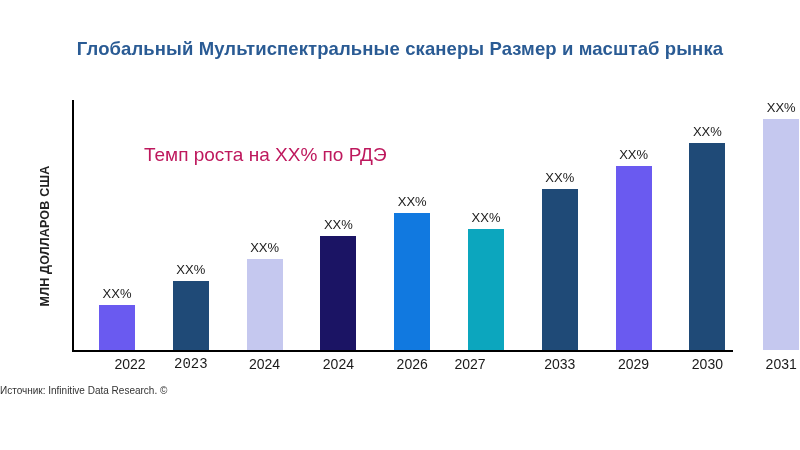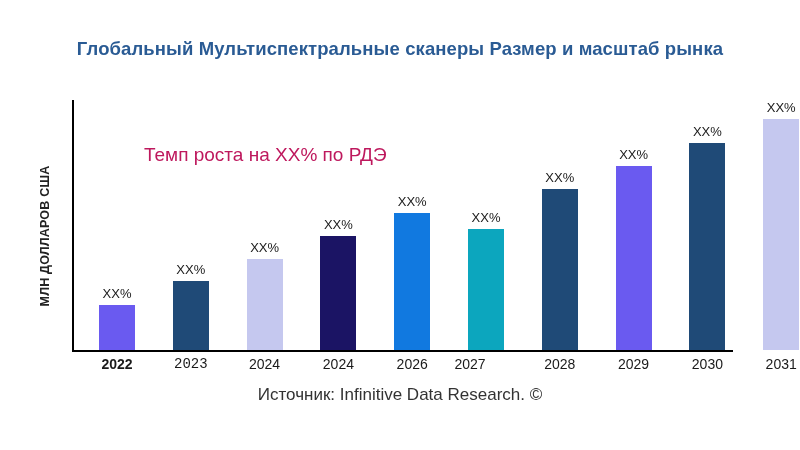--- a/index.html
+++ b/index.html
@@ -135,22 +135,22 @@
     font-size: 14px;
     color: #1a1a1a;
   }
 
   
   .source {
     position: absolute;
     left: 0;
     top: 385px;
     width: 800px;
-    text-align: center;
-    font-size: 17px;
+    text-align: left;
+    font-size: 10px;
     color: #333333;
     white-space: nowrap;
   }
 </style>
 </head>
 <body>
 
 <div id="chart-root">
 
   <div class="chart-title">Глобальный Мультиспектральные сканеры Размер и масштаб рынка</div>
@@ -201,26 +201,26 @@
           <div class="bar-value" style="bottom: 211px;">XX%</div>
         </div>
         <div class="bar-slot" style="left: 674.2px;">
           <div class="bar-rect" style="height: 231px; background: rgb(197, 200, 239);"></div>
           <div class="bar-value" style="bottom: 235px;">XX%</div>
         </div>
       </div>
   </div>
 
   <div class="xticks" id="xticks-layer">
-      <div class="xtick" style="left: 10px; font-weight: bold;">2022</div>
+      <div class="xtick" style="left: 23px;">2022</div>
       <div class="xtick" style="left: 83.8px; font-family: Liberation Mono, monospace;">2023</div>
       <div class="xtick" style="left: 157.6px;">2024</div>
       <div class="xtick" style="left: 231.4px;">2024</div>
       <div class="xtick" style="left: 305.2px;">2026</div>
       <div class="xtick" style="left: 363px;">2027</div>
-      <div class="xtick" style="left: 452.8px;">2028</div>
+      <div class="xtick" style="left: 452.8px;">2033</div>
       <div class="xtick" style="left: 526.6px;">2029</div>
       <div class="xtick" style="left: 600.4px;">2030</div>
       <div class="xtick" style="left: 674.2px;">2031</div>
     </div>
 
   <div class="source">Источник: Infinitive Data Research. ©</div>
 </div>
 
 </body></html>

